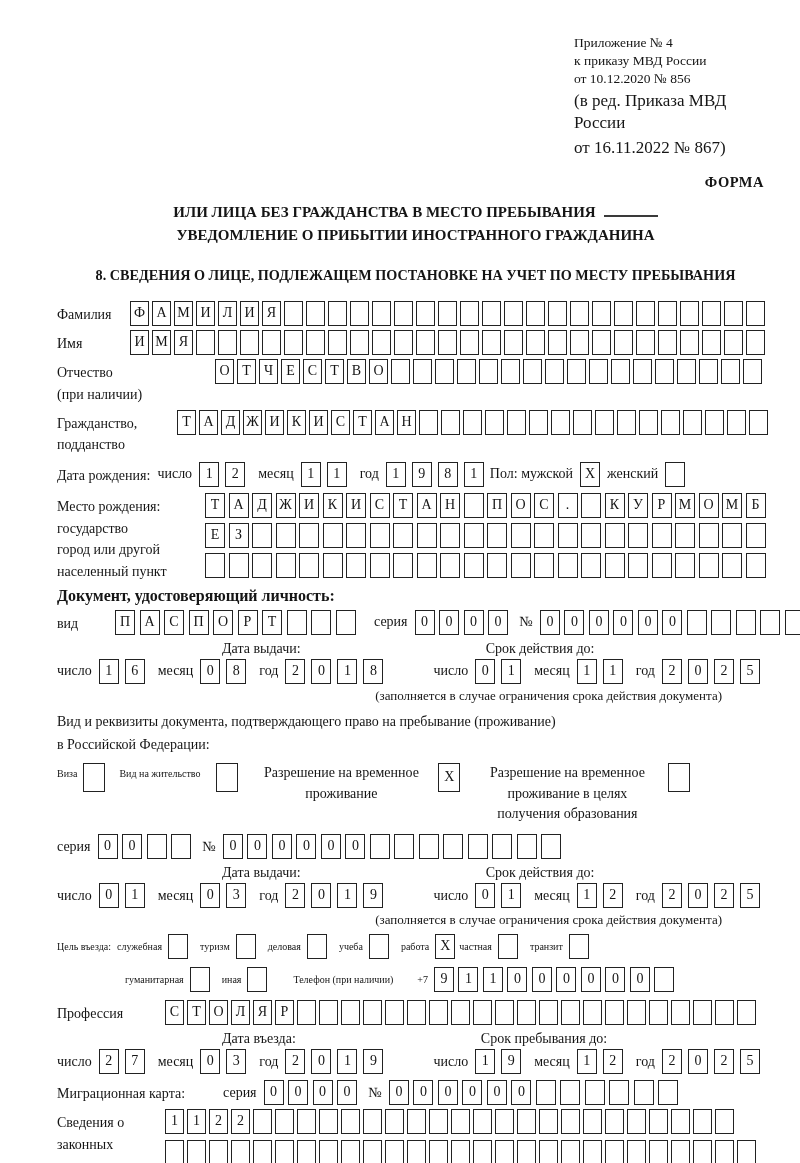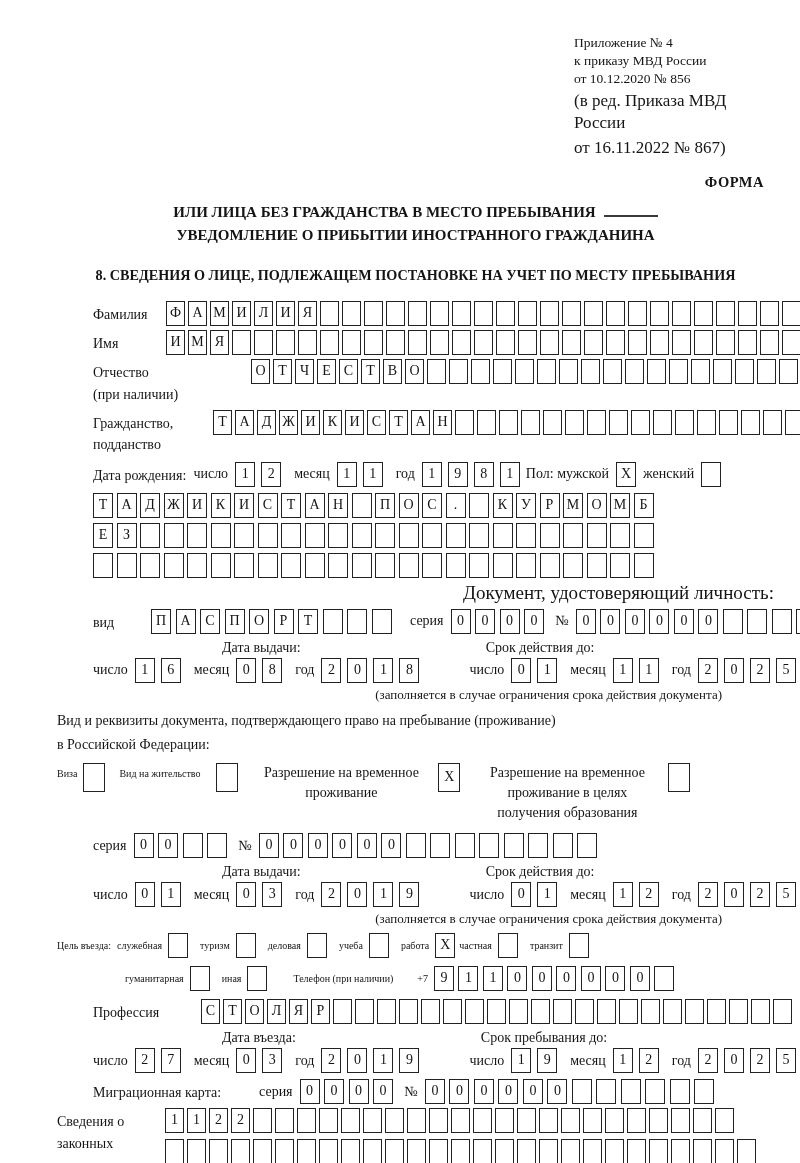--- a/index.html
+++ b/index.html
@@ -16,21 +16,21 @@
   .annex .small { font-size: 17px; margin-top: 2px; }
   .forma { text-align: right; font-weight: bold; font-size: 14.5px; padding-right: 10px; margin: 14px 0 10px; letter-spacing: .5px; }
 
   
   .title { text-align: center; font-weight: bold; font-size: 15px; line-height: 1.55; margin-top: 2px; }
   .uline { display: inline-block; width: 54px; border-bottom: 2.5px solid #3a3a3a; height: 13px; margin-left: 8px; }
 
   .sec-heading { font-weight: bold; font-size: 14.2px; text-align: center; margin: 20px 0 17px; white-space: nowrap; }
 
   
-  .row { display: flex; align-items: center; margin-bottom: 4px; margin-left: 36px; }
+  .row { display: flex; align-items: center; margin-bottom: 4px; }
   .row-top { align-items: flex-start; }
   .lbl { font-size: 14px; flex-shrink: 0; padding-top: 3px; }
   .lbl-line { display: block; line-height: 1.55; }
   .w73 { width: 73px; } .w158 { width: 158px; } .w120 { width: 120px; }
   .w148 { width: 148px; } .w108 { width: 108px; } .w58 { width: 58px; }
 
   .cells { display: flex; flex-wrap: nowrap; }
   .cell {
     width: 19px; height: 25px; border: 1.6px solid #222; margin-right: 3px;
     text-align: center; font-size: 14px; line-height: 22px; flex-shrink: 0; background:#fff;
@@ -48,21 +48,21 @@
   .dlbl { font-size: 14px; margin: 0 7px; flex-shrink: 0; }
   .dlbl0 { font-size: 14px; margin-right: 7px; flex-shrink: 0; }
 
   
   .dhead { display: flex; font-size: 14px; margin: 6px 0 2px; }
   .dh-issue { margin-left: 165px; }
   .dh-valid { margin-left: 185px; }
   .grp-right { width: 44px; flex-shrink: 0; }
   .note { font-size: 13px; text-align: right; padding-right: 52px; margin: 1px 0 6px; }
 
-  .doc-heading { text-align: right; font-weight: normal; font-size: 19px; margin: 4px 0 5px; }
+  .doc-heading { text-align: left; font-weight: bold; font-size: 16px; margin: 4px 0 5px; }
   .intro { font-size: 14px; line-height: 1.7; margin-top: 4px; }
 
   
   .visa-row { display: flex; align-items: flex-start; margin: 6px 0 10px; }
   .opt-center { text-align: center; font-size: 14px; line-height: 1.45; }
   .vgap8 { width: 8px; } .vgap14 { width: 14px; } .vgap10 { width: 10px; }
   .w175 { width: 178px; } .w185 { width: 186px; }
 
   .purpose-row { display: flex; align-items: center; margin-bottom: 8px; }
   .p-lbl { font-size: 10px; margin-right: 6px; }
@@ -257,20 +257,26 @@
         <span class="cell">8</span>
         <span class="cell">1</span>
       </span>
     <span class="dlbl0">Пол: мужской</span>
     <span class="chk">X</span>
     <span class="dlbl">женский</span>
     <span class="chk"></span>
   </div>
 
   <div class="row row-top mt6">
+    <span class="lbl w148">
+      <span class="lbl-line">Место рождения:</span>
+      <span class="lbl-line">государство</span>
+      <span class="lbl-line">город или другой</span>
+      <span class="lbl-line">населенный пункт</span>
+    </span>
     <span>
       <span class="cells cells-wide" style="margin-bottom:5px">
           <span class="cell">Т</span>
           <span class="cell">А</span>
           <span class="cell">Д</span>
           <span class="cell">Ж</span>
           <span class="cell">И</span>
           <span class="cell">К</span>
           <span class="cell">И</span>
           <span class="cell">С</span>

